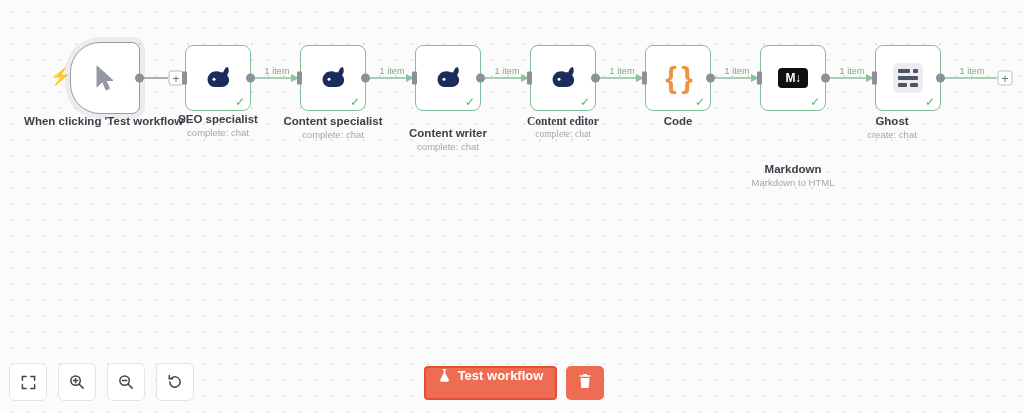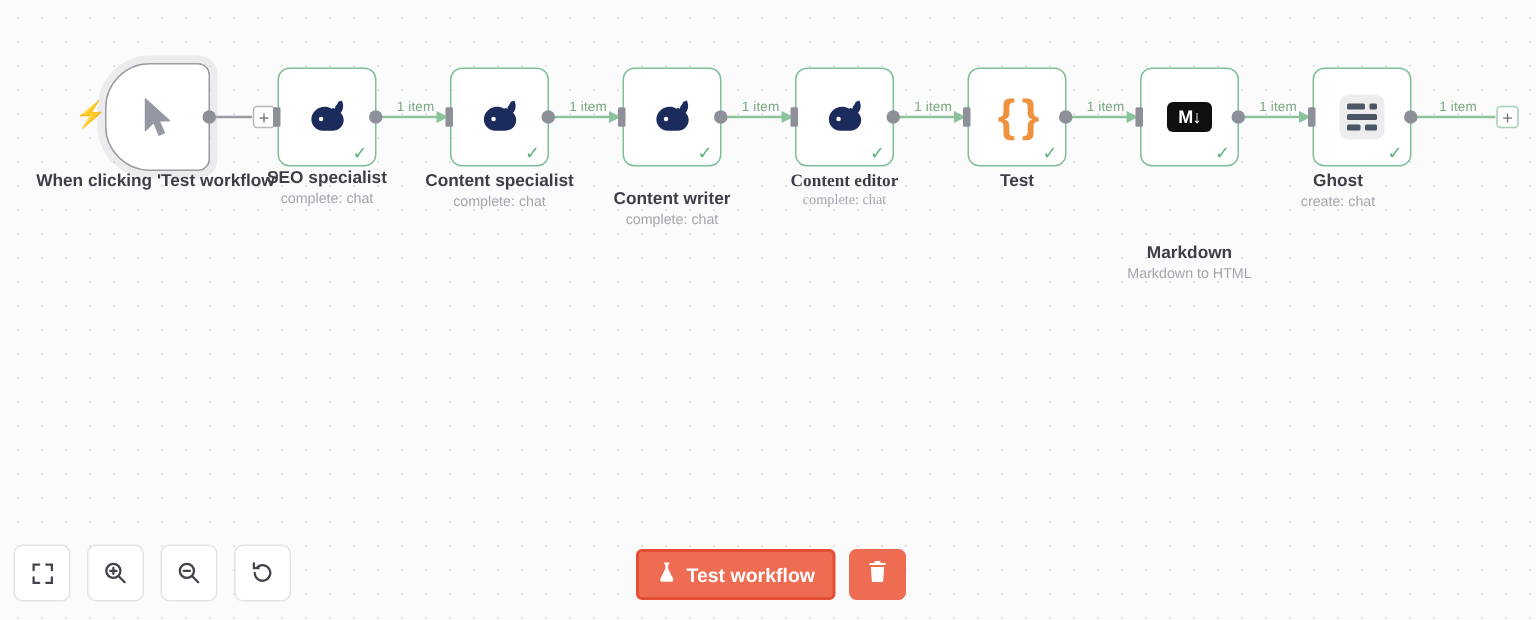--- a/index.html
+++ b/index.html
@@ -183,21 +183,20 @@
     top: 366px;
     width: 133px;
     height: 34px;
     background: #ee6c52;
     border: 2px solid #e44f34;
     border-radius: 4px;
     color: #ffffff;
     font-size: 13px;
     font-weight: bold;
     display: flex;
-    align-items: center;
     justify-content: center;
     gap: 7px;
   }
   #delete-button {
     position: absolute;
     left: 566px;
     top: 366px;
     width: 38px;
     height: 34px;
     background: #ee6c52;
@@ -332,21 +331,21 @@
 
   <div class="node" style="left:645px; top:45px;">
     <span class="port in"></span>
     <span class="icon-wrap">
       <span class="code-braces">{&nbsp;}</span>
     </span>
     <span class="check">✓</span>
     <span class="port out"></span>
   </div>
   <div class="node-label" style="left:678px; top:114px;">
-    <div class="node-title">Test</div>
+    <div class="node-title">Code</div>
     <div class="node-sub"></div>
   </div>
 
   <div class="node" style="left:760px; top:45px;">
     <span class="port in"></span>
     <span class="icon-wrap">
       <span class="md-badge">M↓</span>
     </span>
     <span class="check">✓</span>
     <span class="port out"></span>

